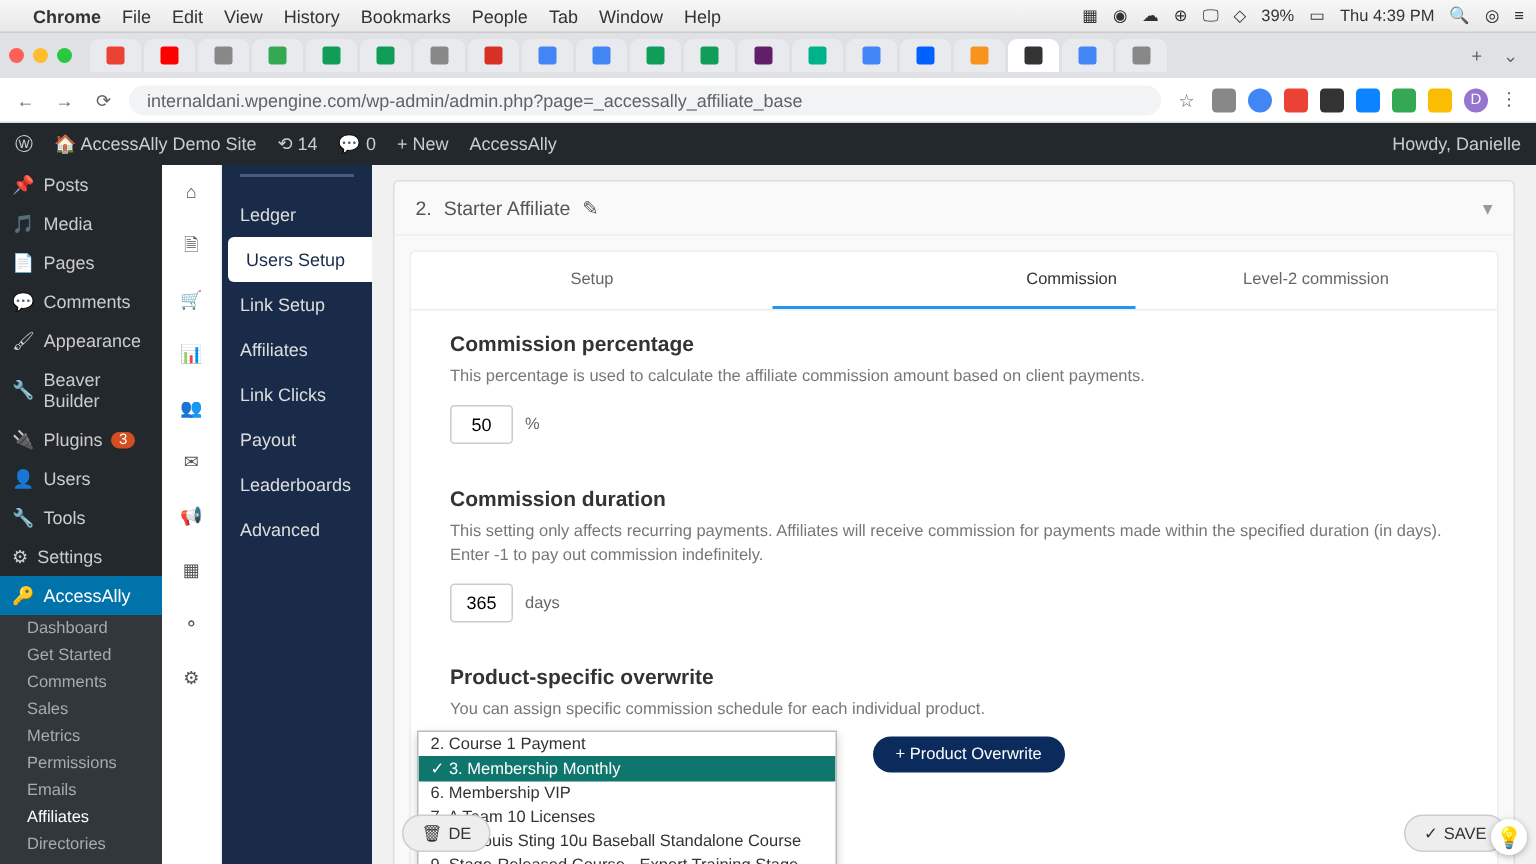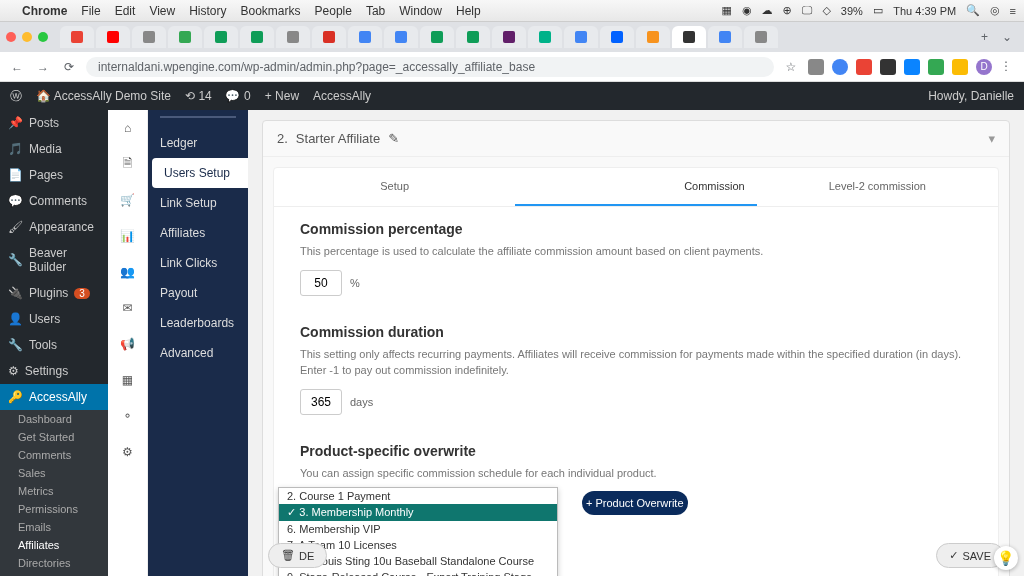--- a/index.html
+++ b/index.html
@@ -65,21 +65,21 @@
 .tabs3 div { flex:1; text-align:center; padding:12px; font-size:11px; color:#666; cursor:pointer; }
 .tabs3 div.act { border-bottom:2px solid #2196f3; color:#333;text-align:right; }
 
 .sec { padding:14px 26px; }
 .sec h4 { font-size:14px; font-weight:700; color:#333; margin-bottom:6px; }
 .sec p { font-size:11px; color:#777; margin-bottom:10px; line-height:1.5; }
 .fld { display:flex; align-items:center; gap:8px; }
 .fld input { width:42px; padding:5px; border:1px solid #ccc; border-radius:3px; text-align:center; font-size:12px; }
 .fld span { font-size:11px; color:#666; }
 
-.addbtn { background:#0a2b5c; color:#fff; padding:6px 4px; border-radius:14px; font-size:11px; cursor:pointer; display:inline-block; }
+.addbtn { background:#0a2b5c; color:#fff; padding:6px 15px; border-radius:14px; font-size:11px; cursor:pointer; display:inline-block; }
 
 
 .dropdown { position:absolute; left:52px; bottom:2px; width:280px; background:#fff; border:1px solid #bbb; box-shadow:0 2px 6px rgba(0,0,0,.2); font-size:11px; max-height:120px; overflow:hidden; }
 .dropdown .opt { padding:2px 8px; cursor:pointer; color:#333; white-space:nowrap; overflow:hidden; text-overflow:ellipsis; }
 .dropdown .opt.sel { background:#0f766e; color:#fff; }
 
 .bottombtns { position:absolute; bottom:8px; left:20px; right:20px; display:flex; }
 .bbtn { background:#eee; border:1px solid #ccc; padding:5px 12px; border-radius:14px; font-size:11px; display:flex;align-items:center;gap:4px; cursor:pointer; }
 .bbtn.save { margin-left:auto; }
 

